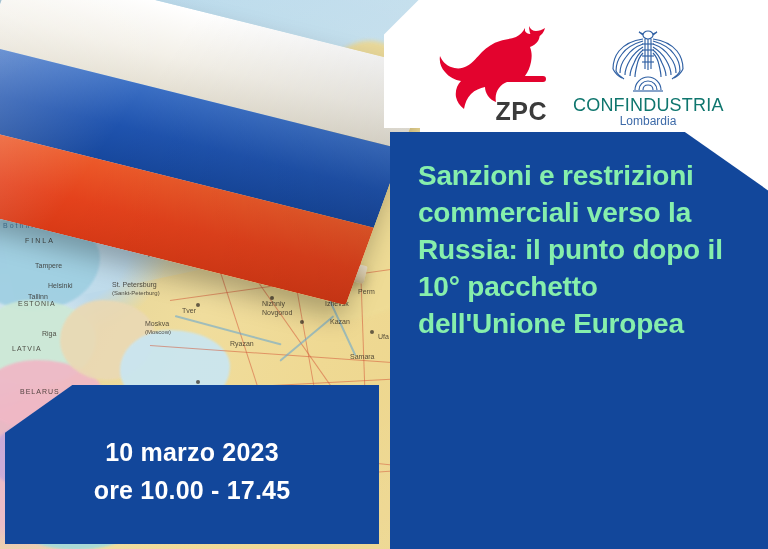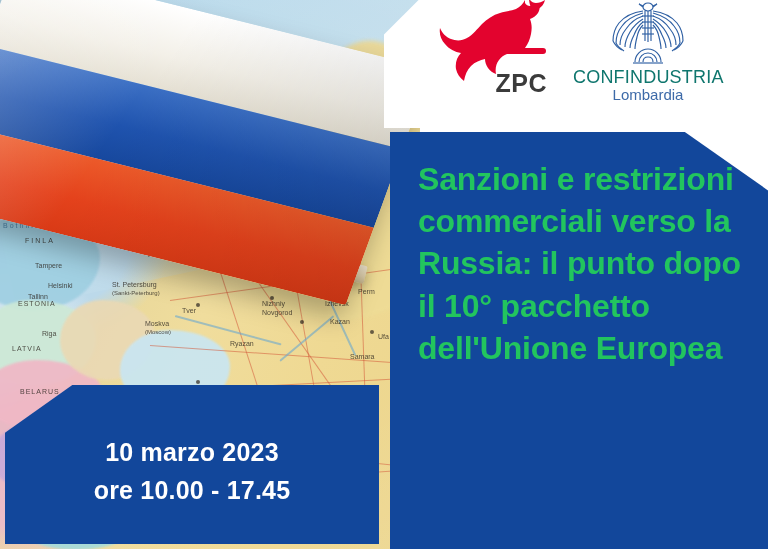--- a/index.html
+++ b/index.html
@@ -146,21 +146,21 @@
   }
 
   
   .logo-panel {
     position: absolute;
     left: 384px; top: 0;
     width: 384px; height: 128px;
     background: #ffffff;
     clip-path: polygon(9% 0, 100% 0, 100% 100%, 0 100%, 0 27%);
     display: flex;
-    align-items: flex-start;
+    align-items: flex-end;
     justify-content: center;
     gap: 26px;
   }
 
   
   .zpc {
     position: relative;
     width: 118px; height: 100px;
   }
   .zpc svg { position:absolute; left:0; top:-4px; }
@@ -180,38 +180,38 @@
     text-align: center;
   }
   .confind svg { display:block; margin: 0 auto 2px; }
   .cf-name {
     font-size: 18px;
     color: #0f766e;
     letter-spacing: .2px;
     line-height: 1.05;
   }
   .cf-sub {
-    font-size: 15px;
+    font-size: 12px;
     color: #3d6aa8;
     line-height: 1.1;
   }
 
   
   .title-panel {
     position: absolute;
     left: 390px; top: 132px;
     width: 378px; height: 417px;
     background: #12479B;
     clip-path: polygon(0 0, 78% 0, 100% 14%, 100% 100%, 0 100%);
     box-sizing: border-box;
     padding: 26px 22px 18px 28px;
   }
   .title-text {
-    color: #22c55e;
-    font-size: 32px;
+    color: #86efac;
+    font-size: 28px;
     font-weight: bold;
     line-height: 1.32;
     letter-spacing: -.2px;
   }
 
   
   .date-box {
     position: absolute;
     left: 5px; bottom: 5px;
     width: 374px; height: 159px;

